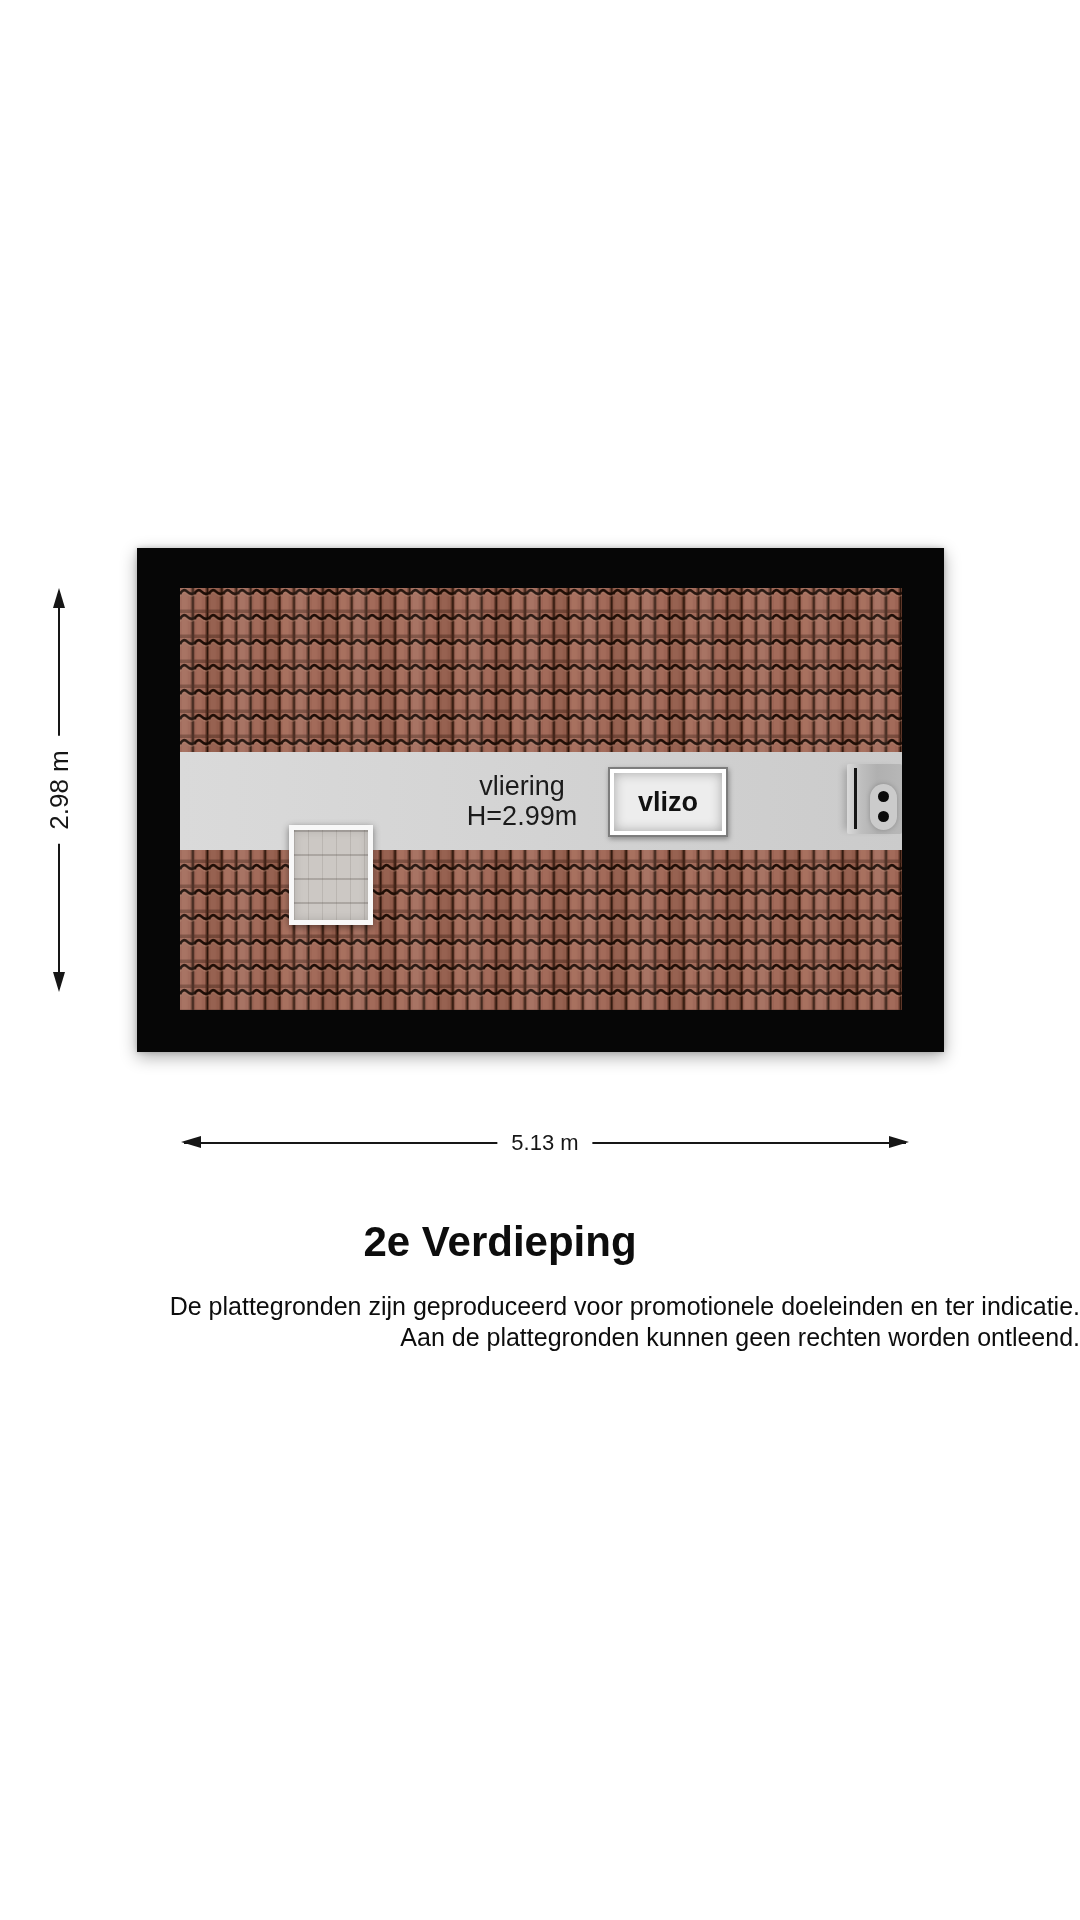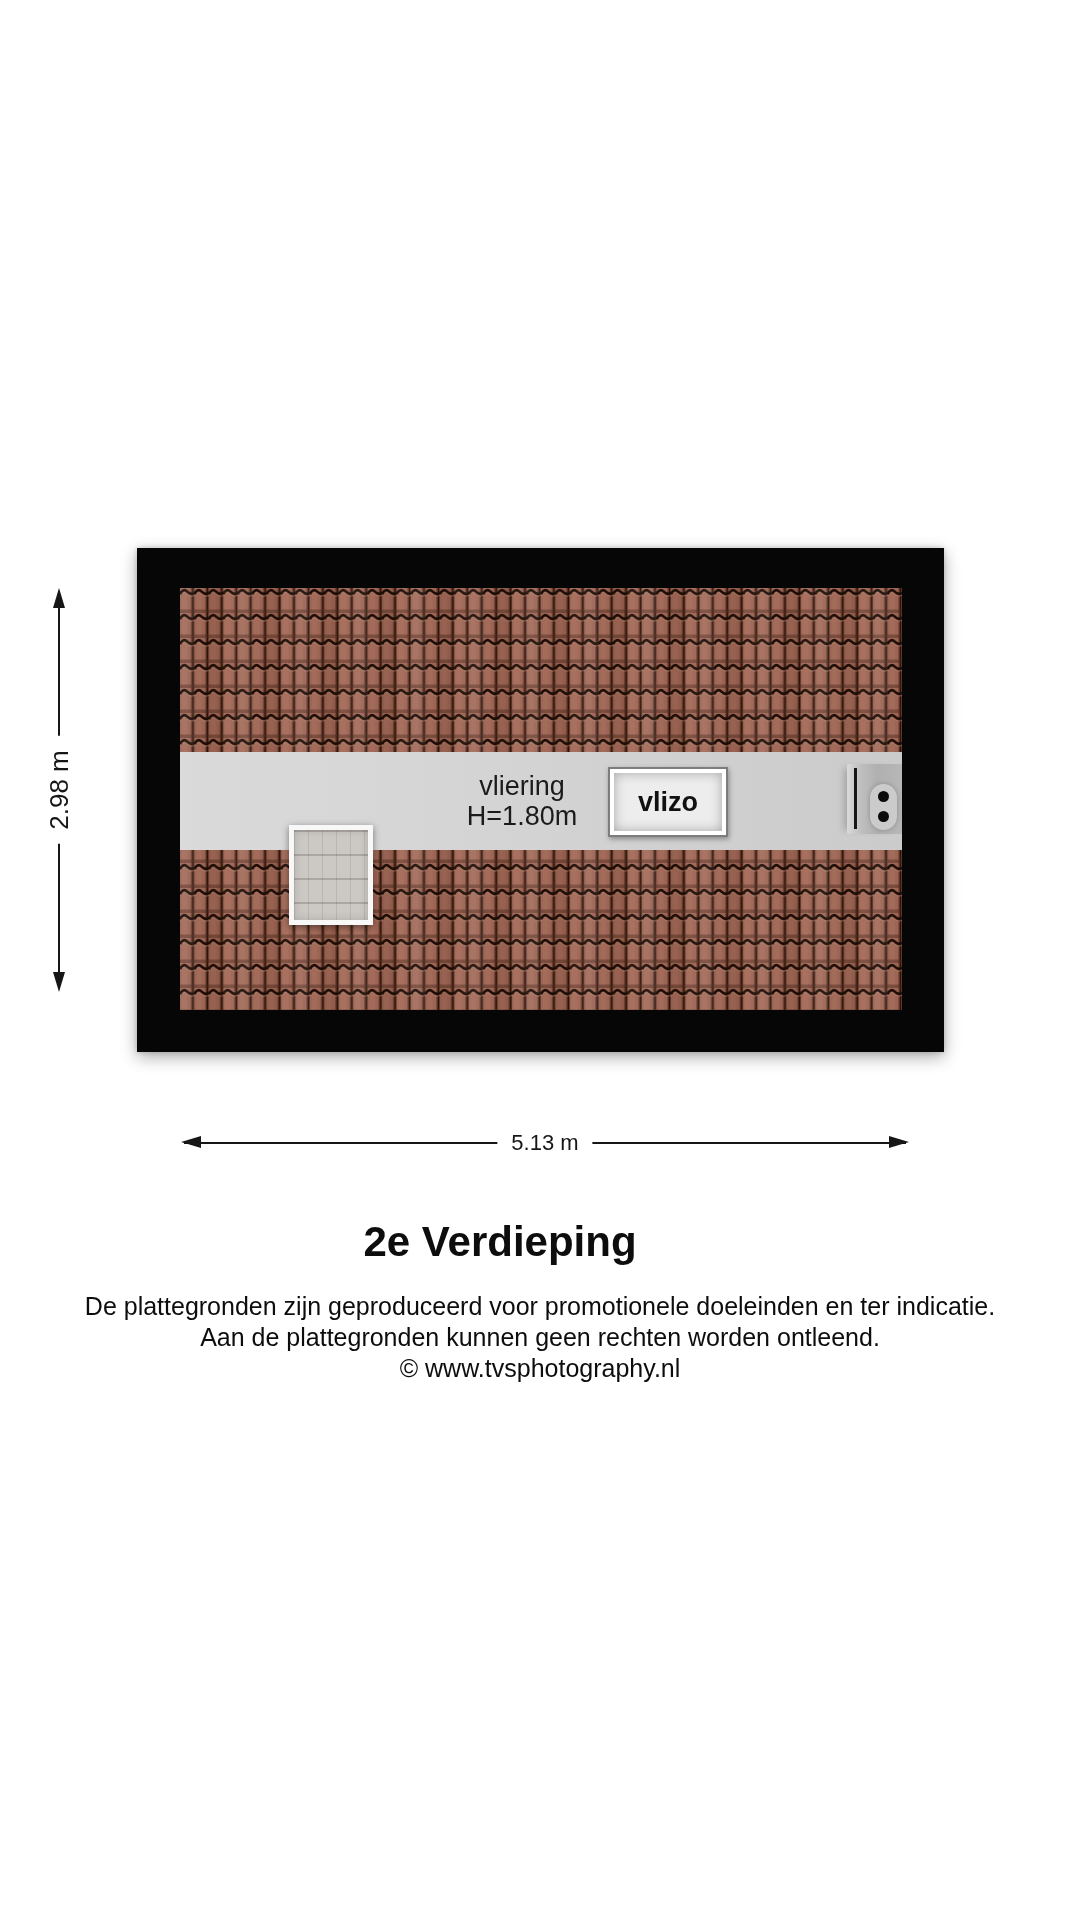--- a/index.html
+++ b/index.html
@@ -50,21 +50,21 @@
   .dh-line{position:absolute;top:13px;left:3px;right:3px;height:2px;background:#161616;}
   .dh-arrow{position:absolute;top:7px;width:0;height:0;border-top:6px solid transparent;border-bottom:6px solid transparent;}
   .dh-arrow.left{left:0;border-right:20px solid #161616;}
   .dh-arrow.right{right:0;border-left:20px solid #161616;}
   .dh-label{position:absolute;top:14px;left:50%;transform:translate(-50%,-50%);
             background:#ffffff;padding:0 14px;font-size:22px;white-space:nowrap;color:#161616;}
 
   
   .title{position:absolute;top:1218px;left:0;width:1080px;text-align:center;
          font-size:42px;font-weight:bold;color:#0d0d0d;transform:translateX(-40px);}
-  .disclaimer{position:absolute;top:1291px;left:0;width:1080px;text-align:center;
+  .disclaimer{position:absolute;top:1291px;left:0;width:1080px;text-align:right;
               font-size:25px;line-height:31px;color:#0d0d0d;}
 </style>
 </head>
 <body>
 
 <div>
 
   <div class="plan">
     <div class="plan-inner">
 
@@ -92,21 +92,21 @@
         </defs>
         <rect x="0" y="0" width="722" height="164" fill="url(#tile)"></rect>
         <rect x="0" y="0" width="722" height="164" fill="url(#colvar)"></rect>
         <rect x="0" y="164" width="722" height="98" fill="url(#stripg)"></rect>
         <rect x="0" y="262" width="722" height="160" fill="url(#tile)"></rect>
         <rect x="0" y="262" width="722" height="160" fill="url(#colvar)"></rect>
       </svg>
 
       <div class="room-label">
         <div>vliering</div>
-        <div>H=1.80m</div>
+        <div>H=2.99m</div>
       </div>
 
       <div class="vlizo">
         <div class="vlizo-in">
           <span>vlizo</span>
         </div>
       </div>
 
       <div class="door">
         <div class="door-line"></div>
@@ -132,16 +132,15 @@
     <div class="dh-line"></div>
     <div class="dh-arrow left"></div>
     <div class="dh-arrow right"></div>
     <div class="dh-label">5.13 m</div>
   </div>
 
   <div class="title">2e Verdieping</div>
   <div class="disclaimer">
     <div>De plattegronden zijn geproduceerd voor promotionele doeleinden en ter indicatie.</div>
     <div>Aan de plattegronden kunnen geen rechten worden ontleend.</div>
-    <div>© www.tvsphotography.nl</div>
   </div>
 
 </div>
 
 </body></html>

